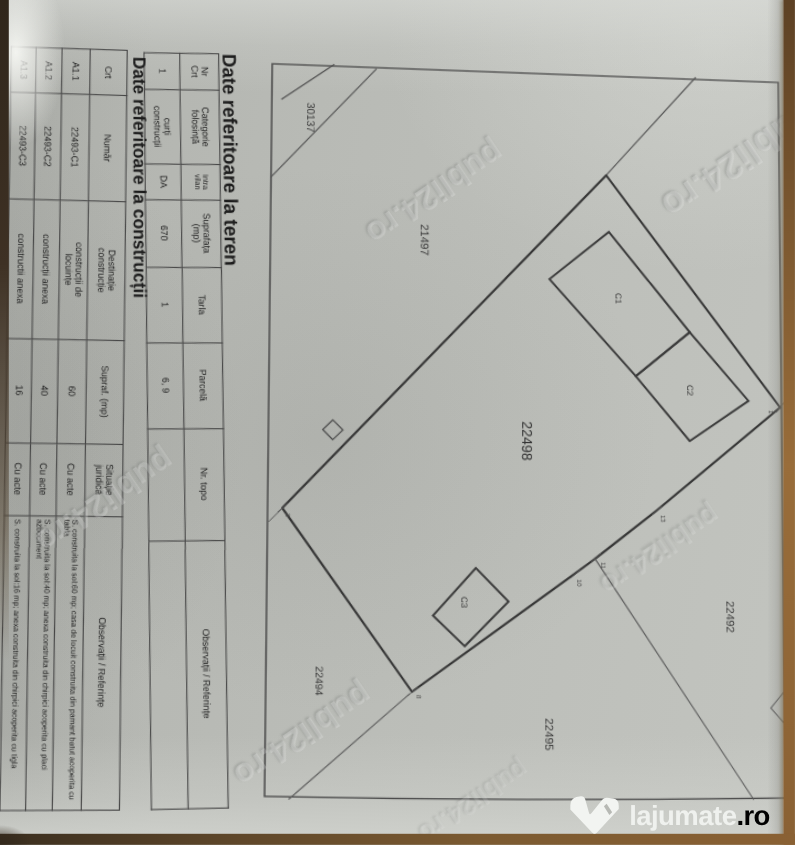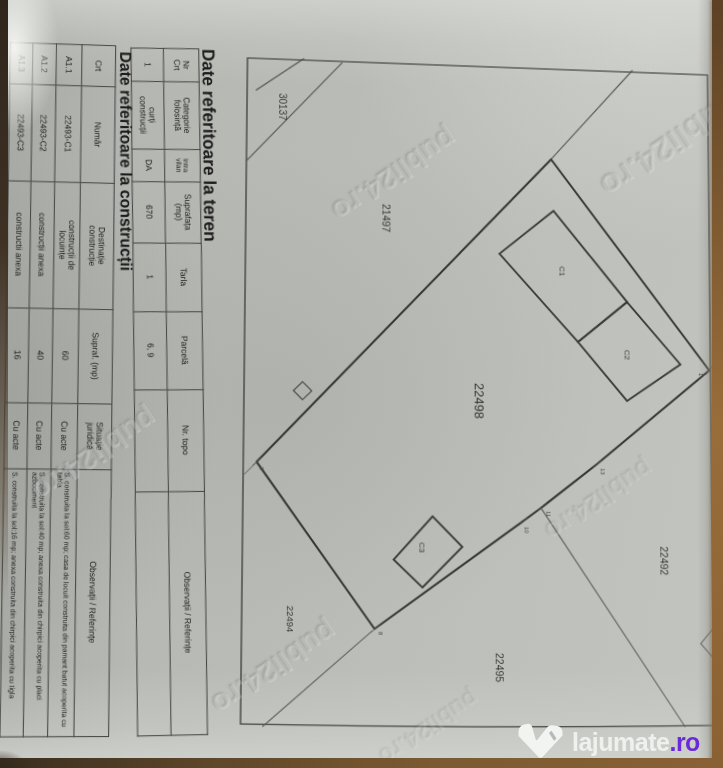--- a/index.html
+++ b/index.html
@@ -213,15 +213,15 @@
   <div class="edge" style="left:0;top:740px;width:38px;height:28px;
        background:radial-gradient(ellipse 38px 24px at 0% 100%, rgba(50,40,28,0.9), rgba(50,40,28,0) 75%);"></div>
 
   <div style="position:absolute;left:516px;top:721px;width:200px;height:46px;">
 
     <svg width="49" height="36" viewBox="0 0 49 36" style="position:absolute;left:0;top:2px;">
       <path d="M2.5,9 Q2.5,3 8,1.5 L12,0.8 Q15,0.5 16,3.5 L19.5,16 Q20.2,18.2 21.8,16.2 L31.5,4 Q33,2 36,2.2 L41.5,3 Q46.5,4 46.5,9.5 L46.5,12.5 L26.5,34 Q24.5,36 22.5,34 L2.5,13 Z" fill="#f2f4f1"></path>
       <path d="M33,10 L35.5,7.7 L40.5,15.5 L38,17.8 Z" fill="#b7b9b4"></path>
     </svg>
 
-    <div style="position:absolute;left:56px;top:7px;font-size:25px;font-weight:bold;color:#eff1ee;letter-spacing:-0.5px;">lajumate<span style="color:#6d28d9;">.ro</span></div>
+    <div style="position:absolute;left:56px;top:7px;font-size:25px;font-weight:bold;color:#eff1ee;letter-spacing:-0.5px;">lajumate<span style="color:#000000;">.ro</span></div>
   </div>
 </div>
 
 </body></html>

